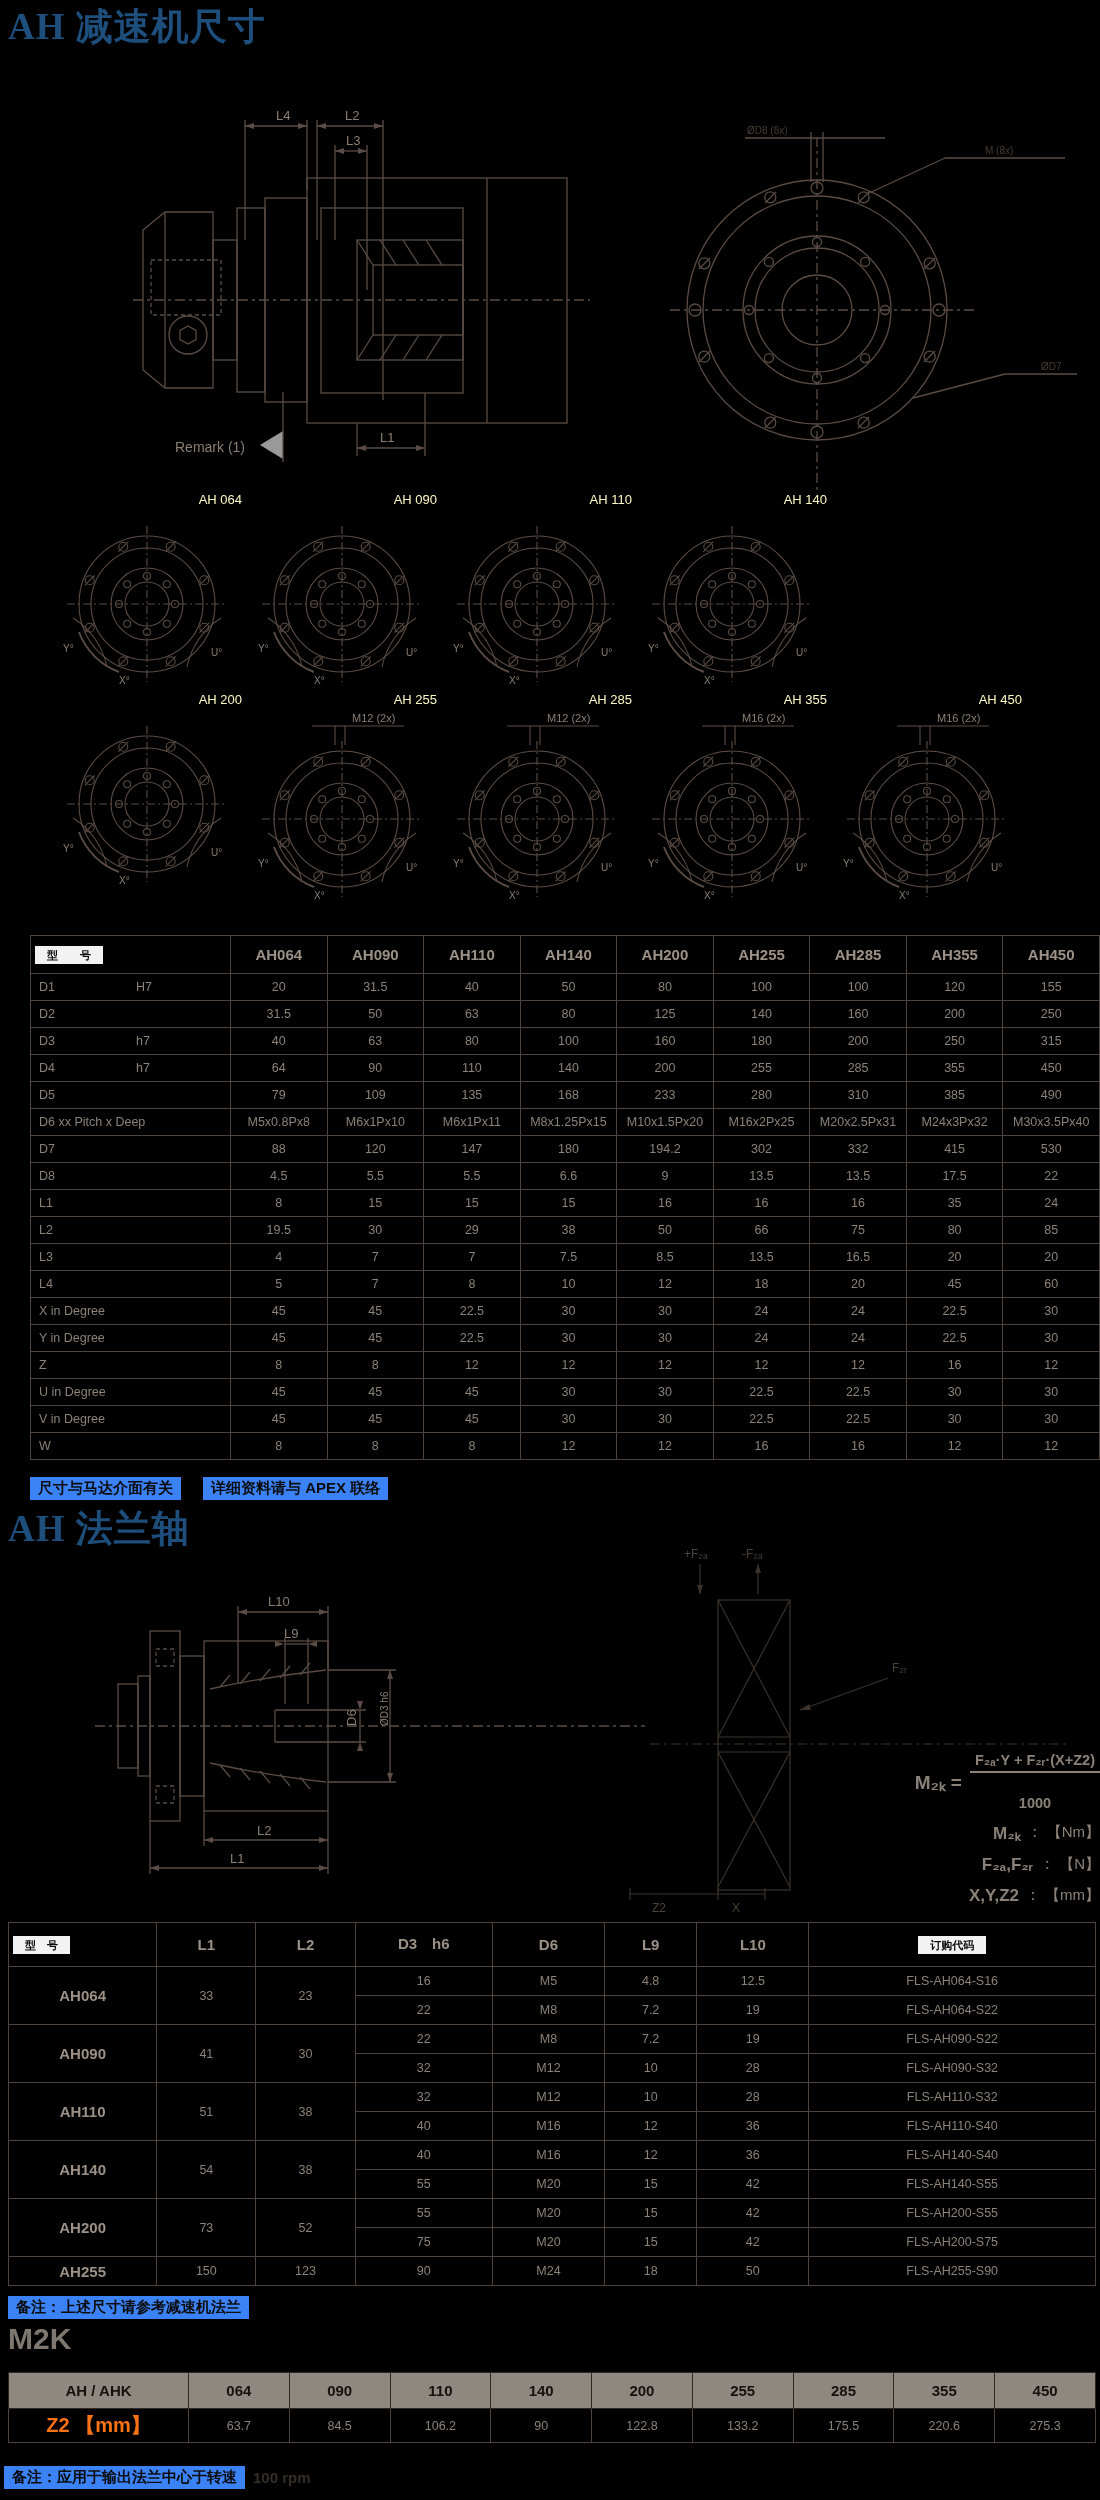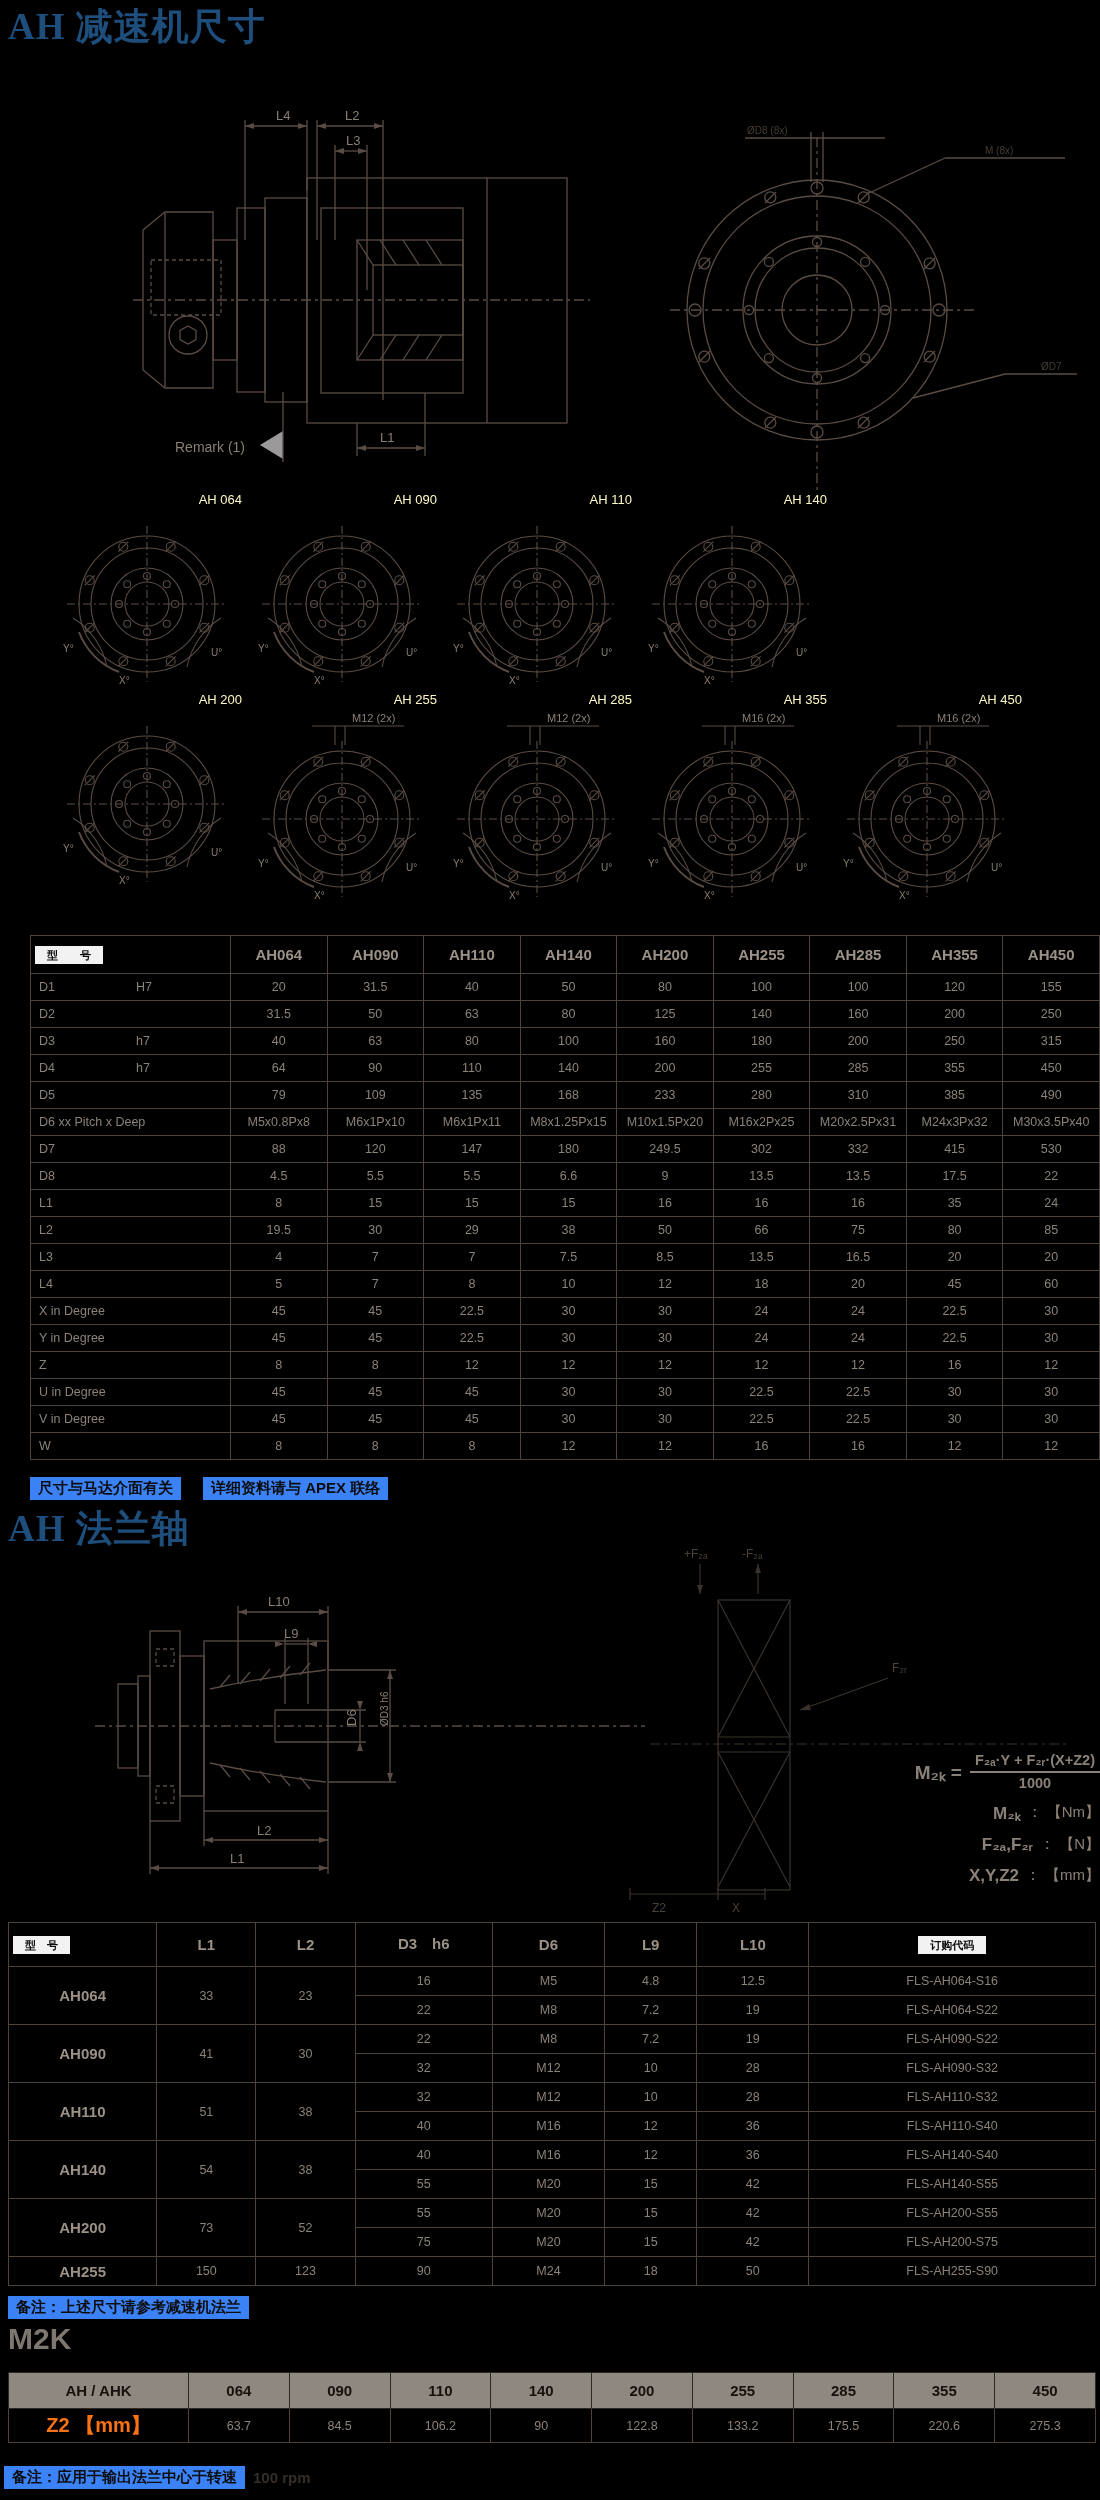--- a/index.html
+++ b/index.html
@@ -36,21 +36,21 @@
   .t3 tbody tr{height:34px;}
   .t3 th{background:#8f8881;color:#15110d;border-color:#2e2925;font-size:15px;}
   .t3 td.rlabel{font-weight:bold;color:#f97316;font-size:20px;}
   .notes{position:absolute;display:flex;gap:22px;}
   .wnote{background:#3b82f6;color:#0c0c0c;font-weight:bold;font-size:15px;padding:2px 8px;
          white-space:nowrap;}
   .m2k{position:absolute;margin:0;color:#7d776f;font-size:30px;font-weight:bold;}
   .formula{position:absolute;color:#8a8178;width:344px;}
   .frow{display:flex;align-items:center;justify-content:flex-end;margin-bottom:10px;}
   .lhs{font-weight:bold;font-size:19px;margin-right:8px;}
-  .frac{display:inline-flex;flex-direction:column;text-align:center;font-size:14.5px;font-weight:bold;}
+  .frac{display:inline-flex;flex-direction:column;text-align:center;font-size:14.5px;font-weight:bold;gap:20px;}
   .frac .num{border-bottom:2px solid #8a8178;padding:0 5px 3px;}
   .frac .den{padding-top:2px;}
   .term{min-width:120px;text-align:right;font-weight:bold;font-size:17px;}
   .unit{font-size:15px;margin-left:4px;}
   .colon{margin-left:6px;}
   .dimtxt{color:#352e28;font-weight:bold;font-size:15px;margin-left:8px;}
   #flange-row-1,#flange-row-2{position:absolute;display:flex;gap:5px;}
   .fcell{width:190px;}
   .fcell svg{position:static;display:block;margin:0 auto;}
   .mlabel{color:#fef9c3;font-size:13px;text-align:right;margin-bottom:2px;white-space:nowrap;}
@@ -676,21 +676,21 @@
           <td>M20x2.5Px31</td>
           <td>M24x3Px32</td>
           <td>M30x3.5Px40</td>
         </tr>
         <tr>
           <td class="lbl"><span>D7</span></td>
           <td>88</td>
           <td>120</td>
           <td>147</td>
           <td>180</td>
-          <td>249.5</td>
+          <td>194.2</td>
           <td>302</td>
           <td>332</td>
           <td>415</td>
           <td>530</td>
         </tr>
         <tr>
           <td class="lbl"><span>D8</span></td>
           <td>4.5</td>
           <td>5.5</td>
           <td>5.5</td>

